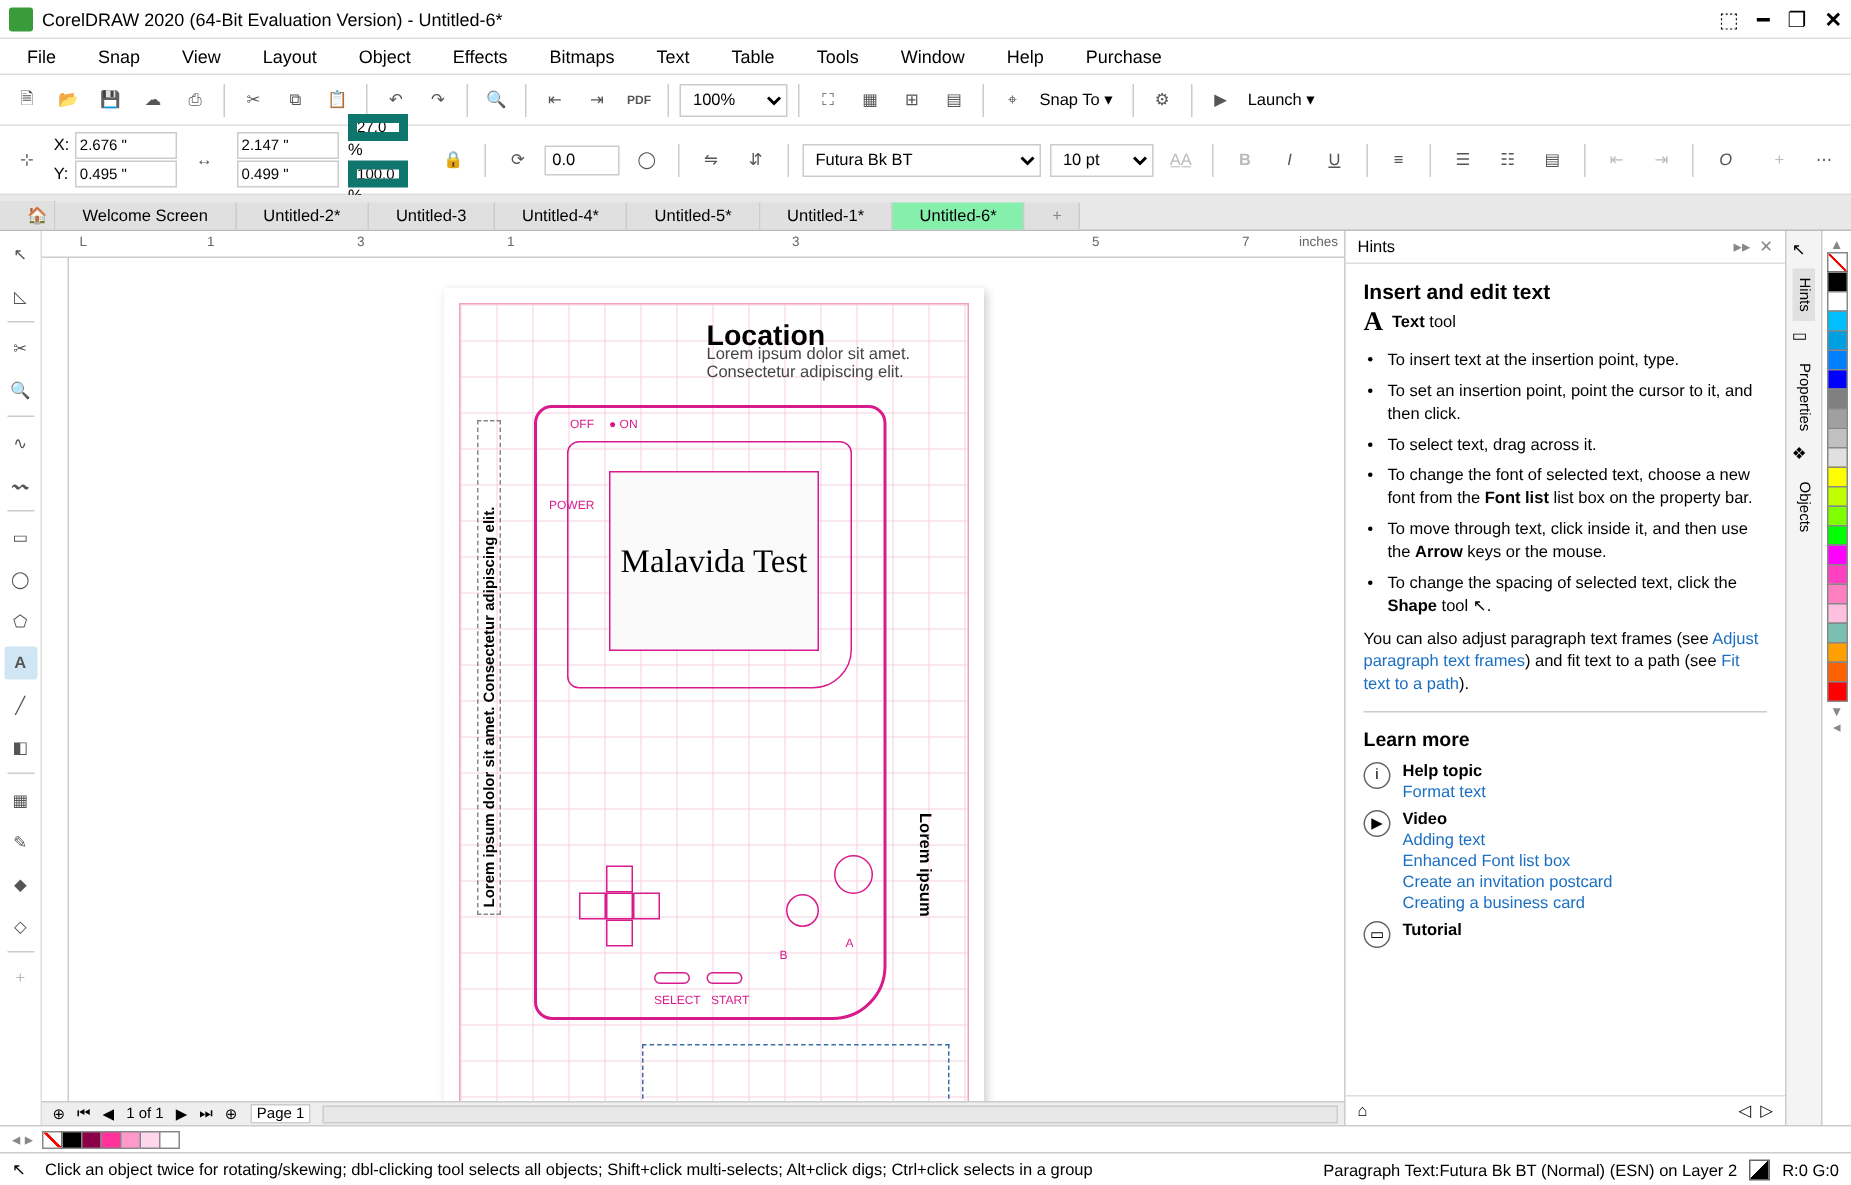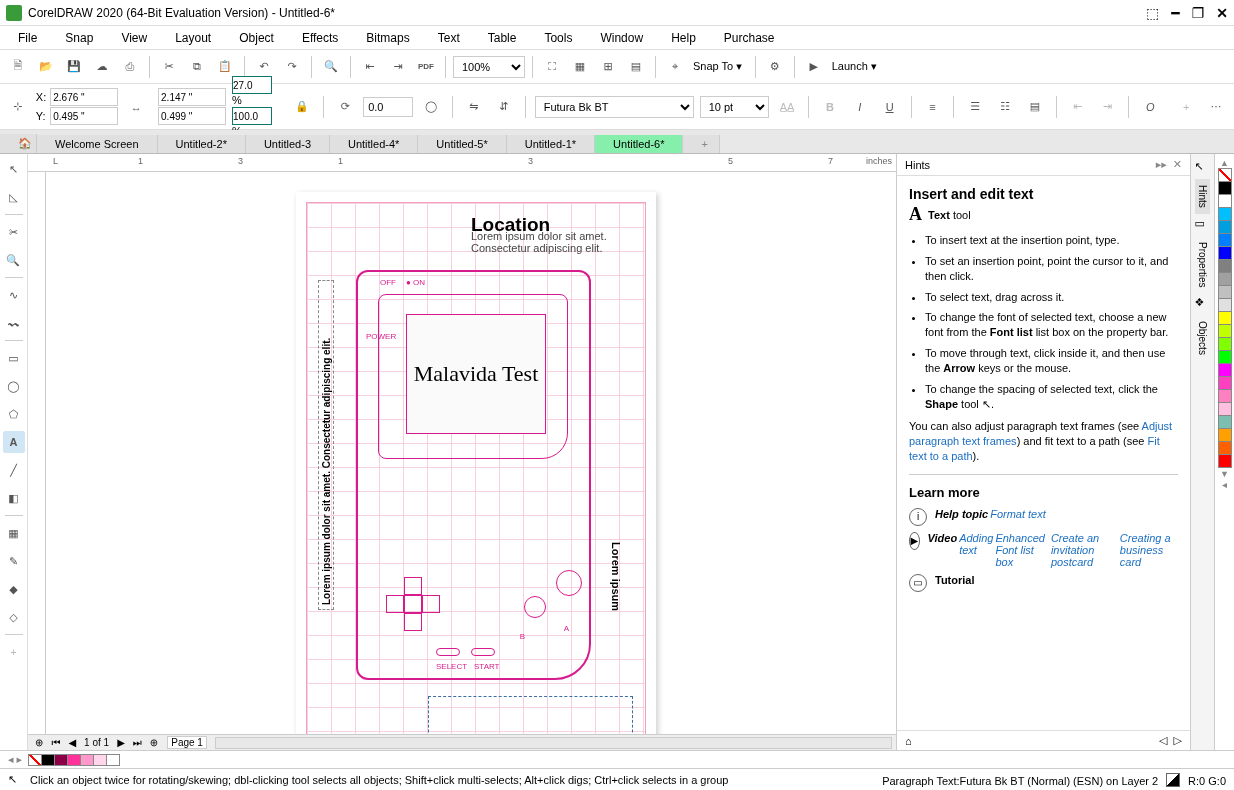--- a/index.html
+++ b/index.html
@@ -21,21 +21,21 @@
 .tb-ico { width: 24px; height: 24px; display: flex; align-items: center; justify-content: center; border-radius: 2px; color: #555; }
 .tb-sep { width: 1px; height: 22px; background: #ccc; margin: 0 3px; }
 .tb-select { height: 22px; border: 1px solid #ccc; background: #fff; font-size: 11px; padding: 0 4px; }
 .tb-input { height: 20px; border: 1px solid #ccc; font-size: 11px; padding: 0 4px; width: 56px; }
 
 
 .prop-row { height: 46px; background: #fff; border-bottom: 1px solid #ddd; display: flex; align-items: center; padding: 0 6px; gap: 6px; font-size: 11px; }
 .xy-grp { display: grid; grid-template-columns: auto auto; gap: 1px 4px; align-items: center; }
 .xy-grp input { width: 68px; height: 18px; border: 1px solid #ccc; font-size: 10px; padding: 0 2px; }
 .pct-grp { display: grid; grid-template-rows: 1fr 1fr; gap: 1px; }
-.pct-grp input { width: 44px; height: 18px; border: 1px solid #0f766e; font-size: 10px; }
+.pct-grp input { width: 44px; height: 18px; border: 6px solid #0f766e; font-size: 10px; }
 
 
 .doc-tabs { height: 24px; background: #e8e8e8; display: flex; align-items: flex-end; border-bottom: 1px solid #bbb; }
 .doc-tab { padding: 3px 18px; font-size: 11px; background: #e0e0e0; border-right: 1px solid #ccc; cursor: pointer; }
 .doc-tab.active { background: #86efac; }
 .home-tab { width: 28px; text-align: center; }
 .add-tab { width: 24px; text-align: center; color: #888; }
 
 
 .main { flex: 1; display: flex; overflow: hidden; }
@@ -90,21 +90,21 @@
 .hints-title { font-size: 14px; font-weight: bold; margin-bottom: 2px; }
 .tool-line { display: flex; align-items: center; gap: 6px; margin-bottom: 8px; }
 .tool-line b { font-weight: bold; }
 .hints-body ul { list-style: disc; padding-left: 16px; }
 .hints-body li { margin-bottom: 6px; line-height: 1.35; }
 .hints-body p { margin: 8px 0; line-height: 1.35; }
 .hints-body a { color: #1b6fc2; text-decoration: none; }
 .learn-hdr { font-weight: bold; font-size: 13px; border-top: 1px solid #ccc; padding-top: 10px; margin-top: 10px; margin-bottom: 8px; }
 .learn-item { display: flex; gap: 8px; margin: 6px 0; }
 .learn-ico { width: 18px; height: 18px; border: 1px solid #666; border-radius: 50%; display: flex; align-items: center; justify-content: center; font-size: 10px; }
-.learn-links { display: flex; flex-direction: row; gap: 2px; font-style: italic; }
+.learn-links { display: flex; flex-direction: column; gap: 2px; }
 .learn-links a { color: #1b6fc2; }
 
 
 .docker { width: 24px; background: #f4f4f4; border-left: 1px solid #ccc; display: flex; flex-direction: column; align-items: center; padding-top: 6px; gap: 3px; }
 .docker-tab { writing-mode: vertical-rl; font-size: 10px; padding: 6px 2px; cursor: pointer; }
 .docker-tab.active { background: #e0e0e0; }
 .docker .mini { width: 16px; height: 16px; }
 
 
 .palette { width: 20px; background: #fff; border-left: 1px solid #ccc; display: flex; flex-direction: column; align-items: center; padding-top: 4px; gap: 0; }

